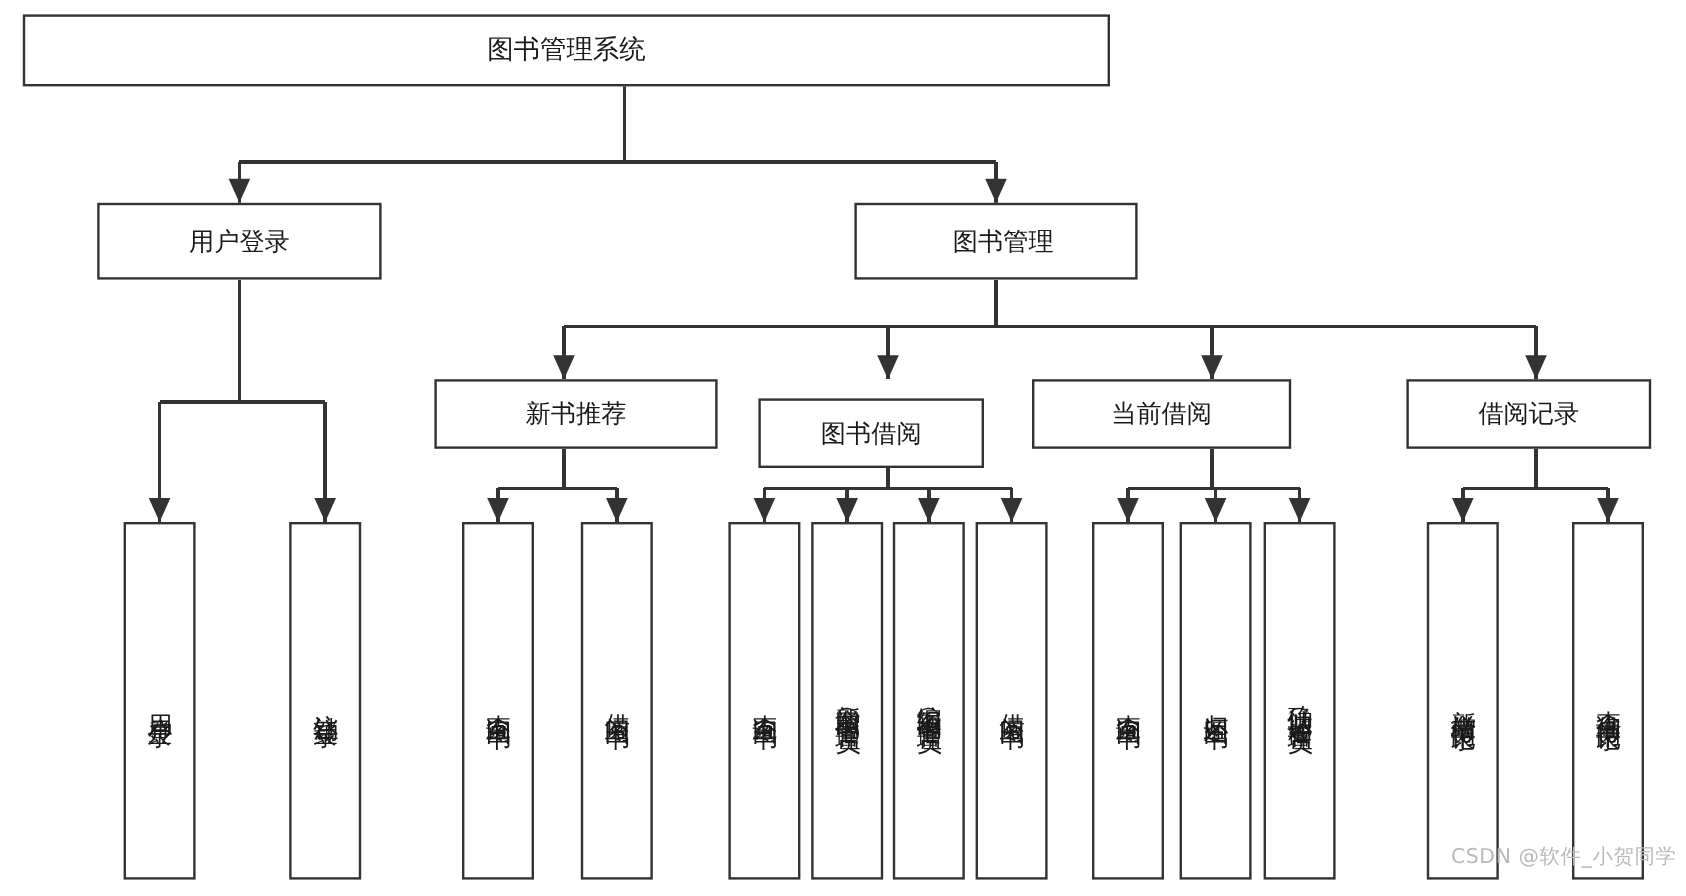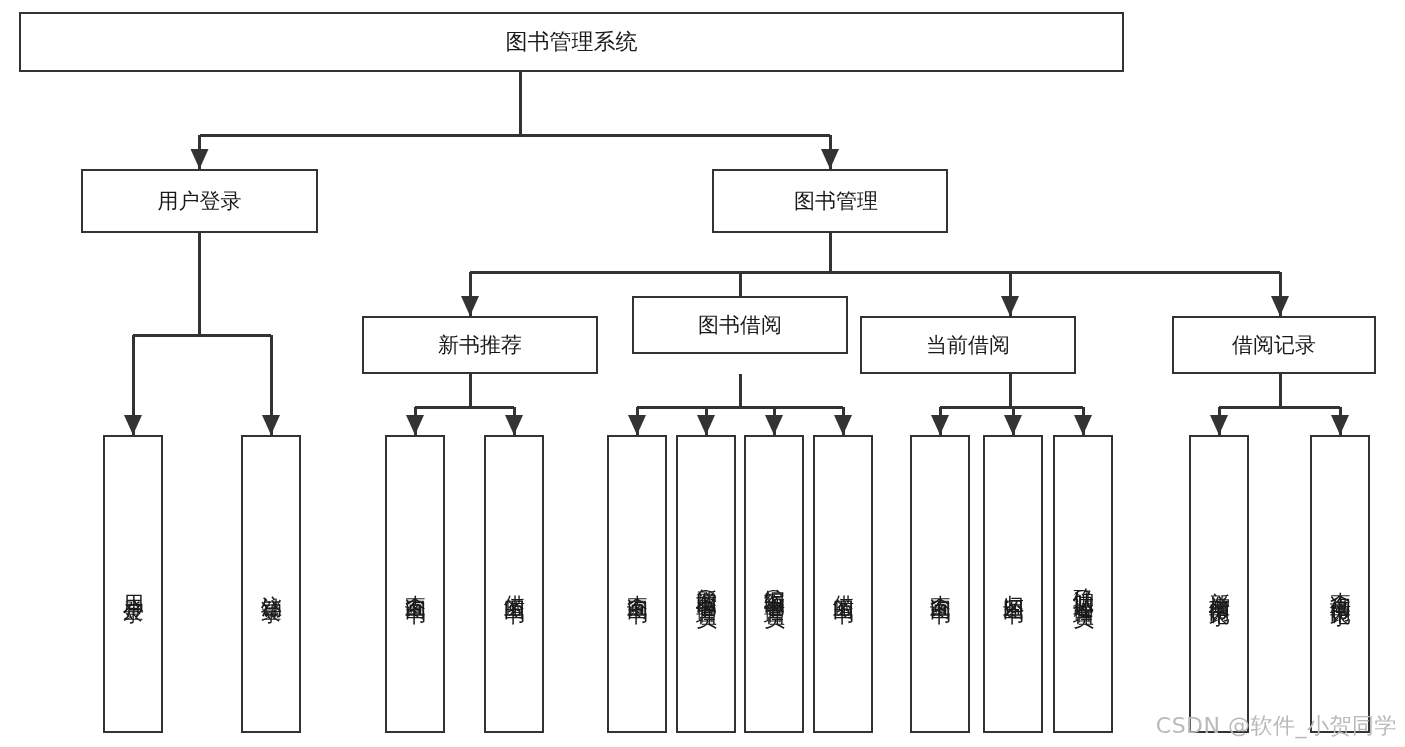--- a/index.html
+++ b/index.html
@@ -55,22 +55,22 @@
   .node.vertical .node-label {
     writing-mode: vertical-rl;
     text-orientation: upright;
     font-size: 21px;
     letter-spacing: 3px;
     line-height: 1;
   }
   #watermark {
     position: absolute;
     right: 8px;
-    bottom: 6px;
-    font-size: 22px;
+    bottom: 22px;
+    font-size: 17px;
     color: #b9b9b9;
     letter-spacing: 0.5px;
     z-index: 5;
     white-space: nowrap;
     text-align: center;
   }
 </style>
 </head>
 <body>
 
@@ -124,35 +124,35 @@
       <line x1="1083" y1="407" x2="1083" y2="435" stroke="#333333" stroke-width="3" shape-rendering="crispEdges"></line>
       <path d="M 1074 415 L 1092 415 L 1083 435 Z" fill="#333333"></path>
       <line x1="1280" y1="374" x2="1280" y2="407" stroke="#333333" stroke-width="3" shape-rendering="crispEdges"></line>
       <line x1="1219" y1="407" x2="1340" y2="407" stroke="#333333" stroke-width="3" shape-rendering="crispEdges"></line>
       <line x1="1219" y1="407" x2="1219" y2="435" stroke="#333333" stroke-width="3" shape-rendering="crispEdges"></line>
       <path d="M 1210 415 L 1228 415 L 1219 435 Z" fill="#333333"></path>
       <line x1="1340" y1="407" x2="1340" y2="435" stroke="#333333" stroke-width="3" shape-rendering="crispEdges"></line>
       <path d="M 1331 415 L 1349 415 L 1340 435 Z" fill="#333333"></path>
     </svg>
 
-  <div class="node root horizontal" style="left: 19px; top: 12px; width: 1105px; height: 60px; border-color: rgb(51, 51, 51); background: rgb(255, 255, 255);">
+  <div class="node root horizontal" style="left: 19px; top: 12px; width: 906px; height: 60px; border-color: rgb(51, 51, 51); background: rgb(255, 255, 255);">
     <span class="node-label">图书管理系统</span>
   </div>
 
   <div class="node horizontal" style="left: 81px; top: 169px; width: 237px; height: 64px; border-color: rgb(51, 51, 51); background: rgb(255, 255, 255);">
     <span class="node-label">用户登录</span>
   </div>
   <div class="node horizontal" style="left: 712px; top: 169px; width: 236px; height: 64px; border-color: rgb(51, 51, 51); background: rgb(255, 255, 255); padding-left: 12px;">
     <span class="node-label">图书管理</span>
   </div>
 
   <div class="node horizontal" style="left: 362px; top: 316px; width: 236px; height: 58px; border-color: rgb(51, 51, 51); background: rgb(255, 255, 255);">
     <span class="node-label">新书推荐</span>
   </div>
-  <div class="node horizontal" style="left: 632px; top: 296px; width: 216px; height: 58px; border-color: rgb(51, 51, 51); background: rgb(255, 255, 255);">
+  <div class="node horizontal" style="left: 632px; top: 332px; width: 188px; height: 58px; border-color: rgb(51, 51, 51); background: rgb(255, 255, 255);">
     <span class="node-label">图书借阅</span>
   </div>
   <div class="node horizontal" style="left: 860px; top: 316px; width: 216px; height: 58px; border-color: rgb(51, 51, 51); background: rgb(255, 255, 255);">
     <span class="node-label">当前借阅</span>
   </div>
   <div class="node horizontal" style="left: 1172px; top: 316px; width: 204px; height: 58px; border-color: rgb(51, 51, 51); background: rgb(255, 255, 255);">
     <span class="node-label">借阅记录</span>
   </div>
 
   <div class="node vertical" style="left: 103px; top: 435px; width: 60px; height: 298px; border-color: rgb(51, 51, 51); background: rgb(255, 255, 255);">

